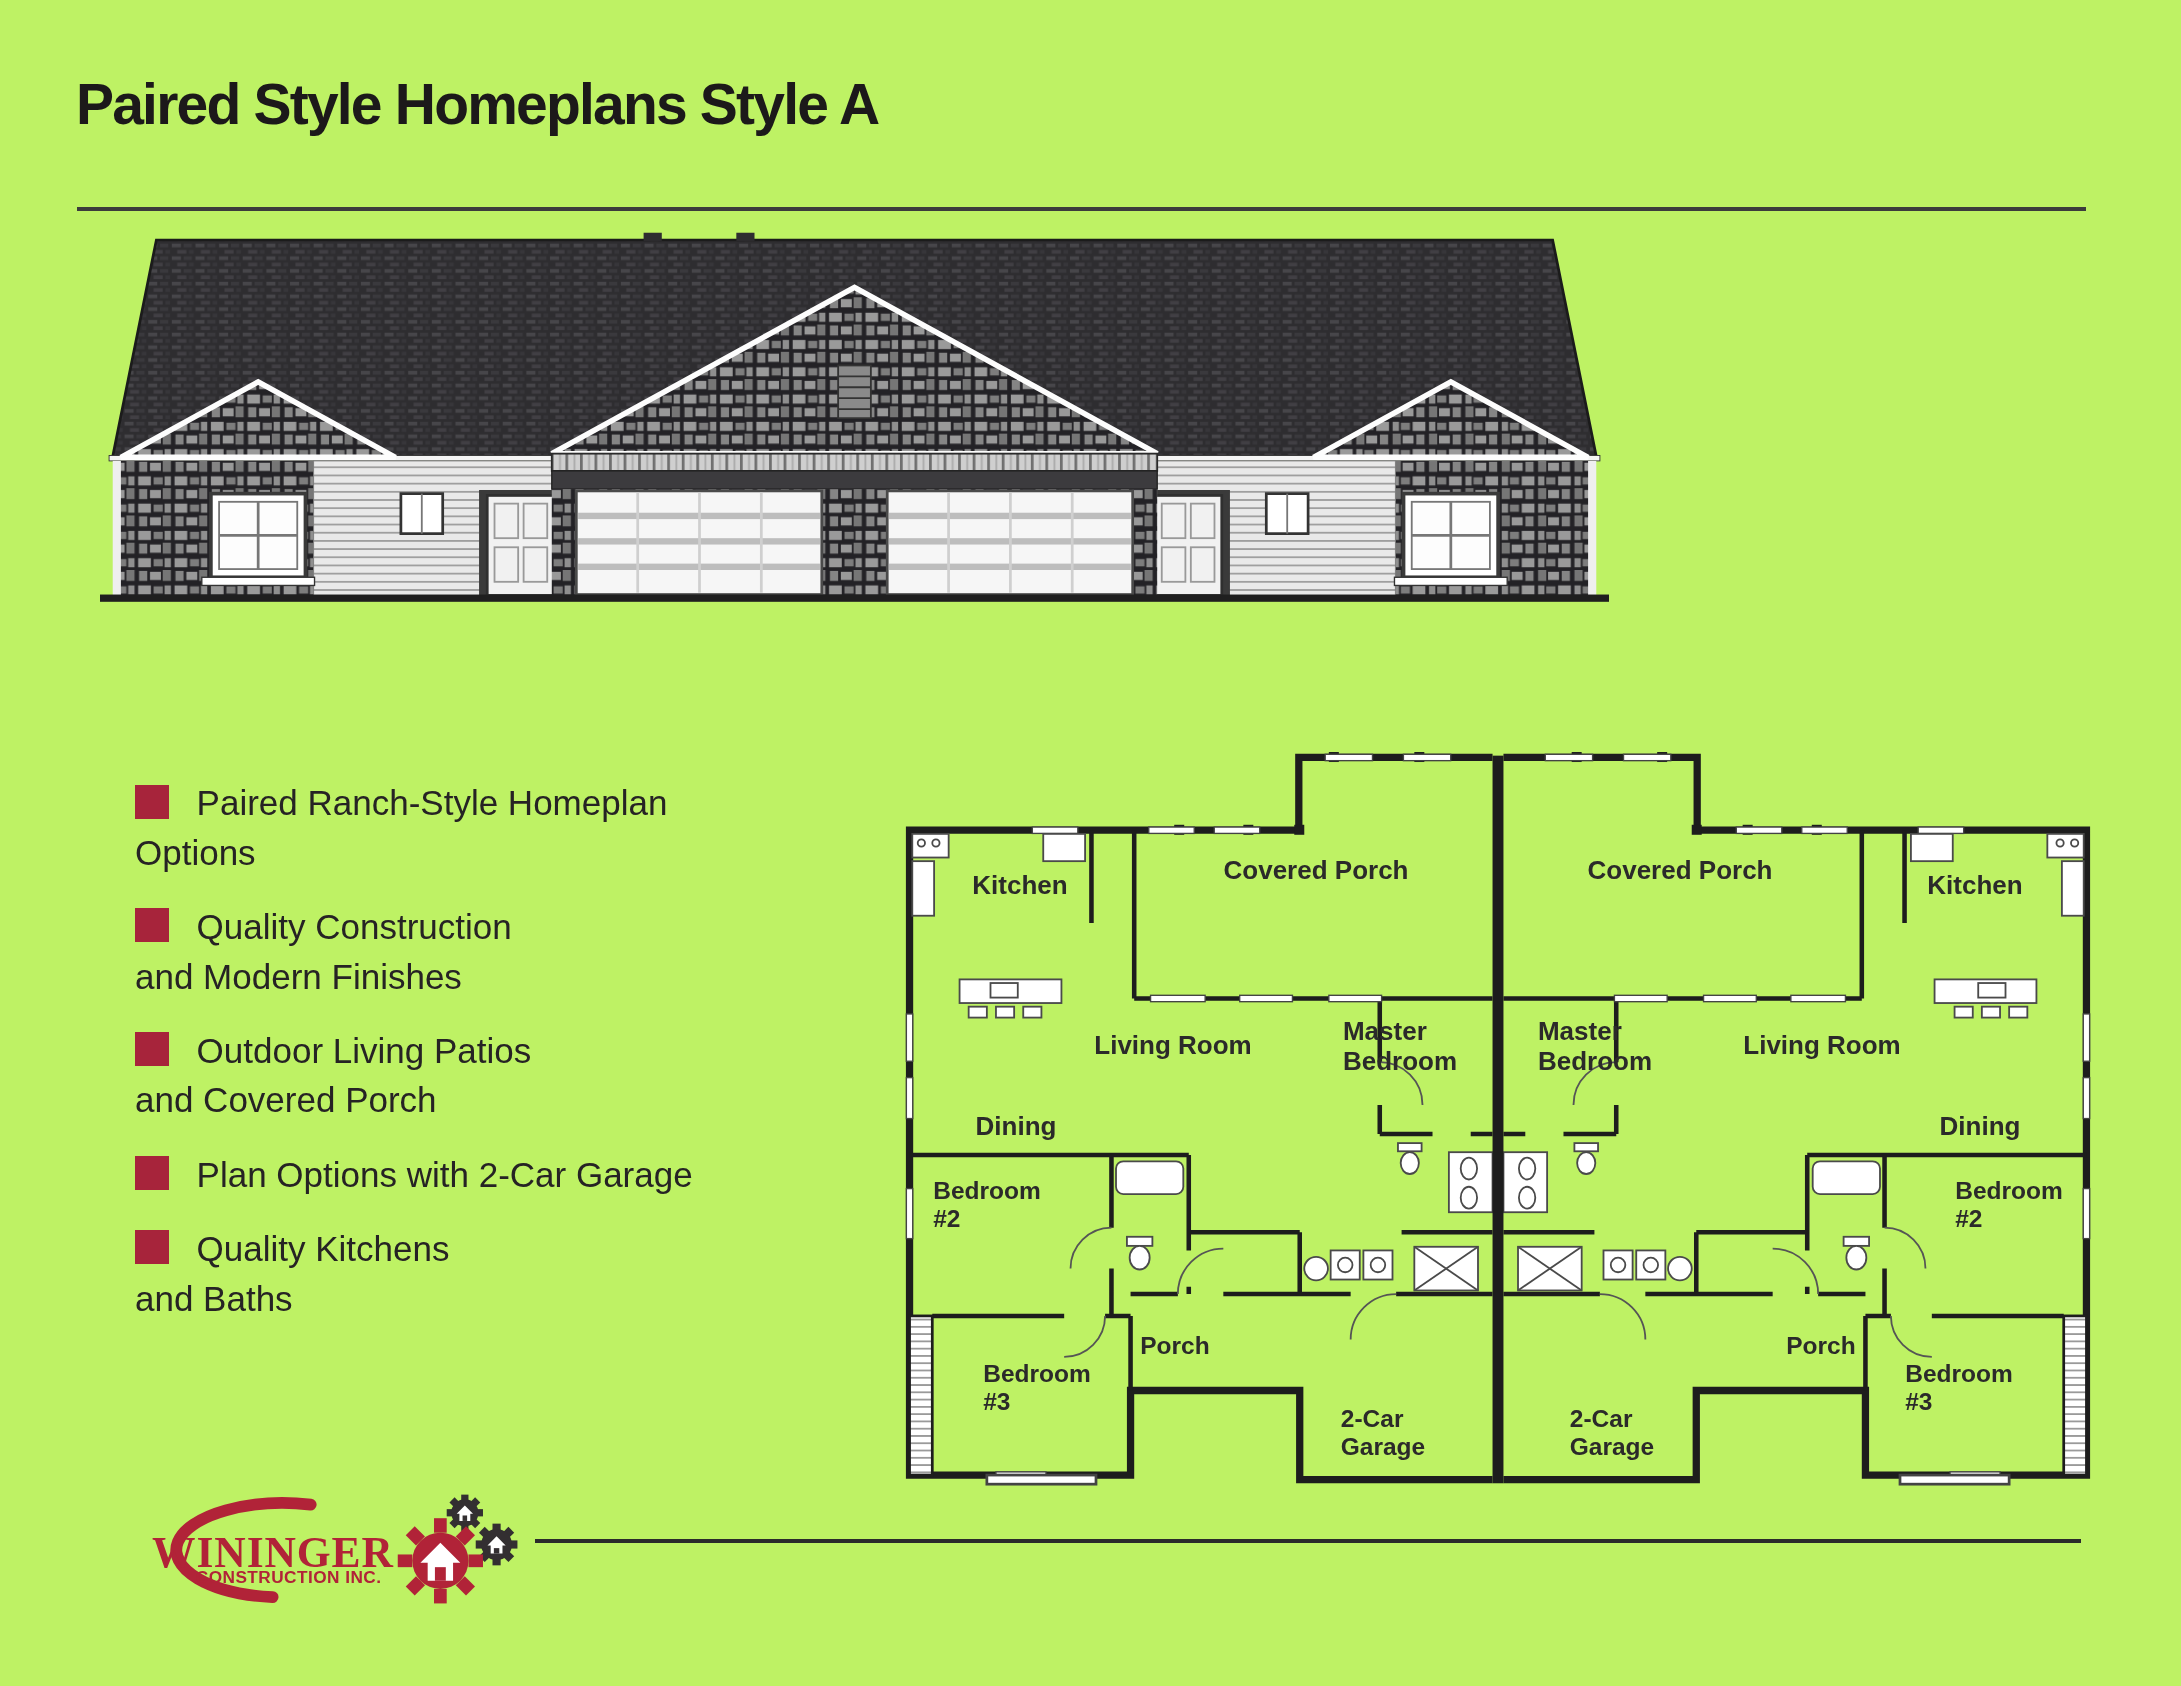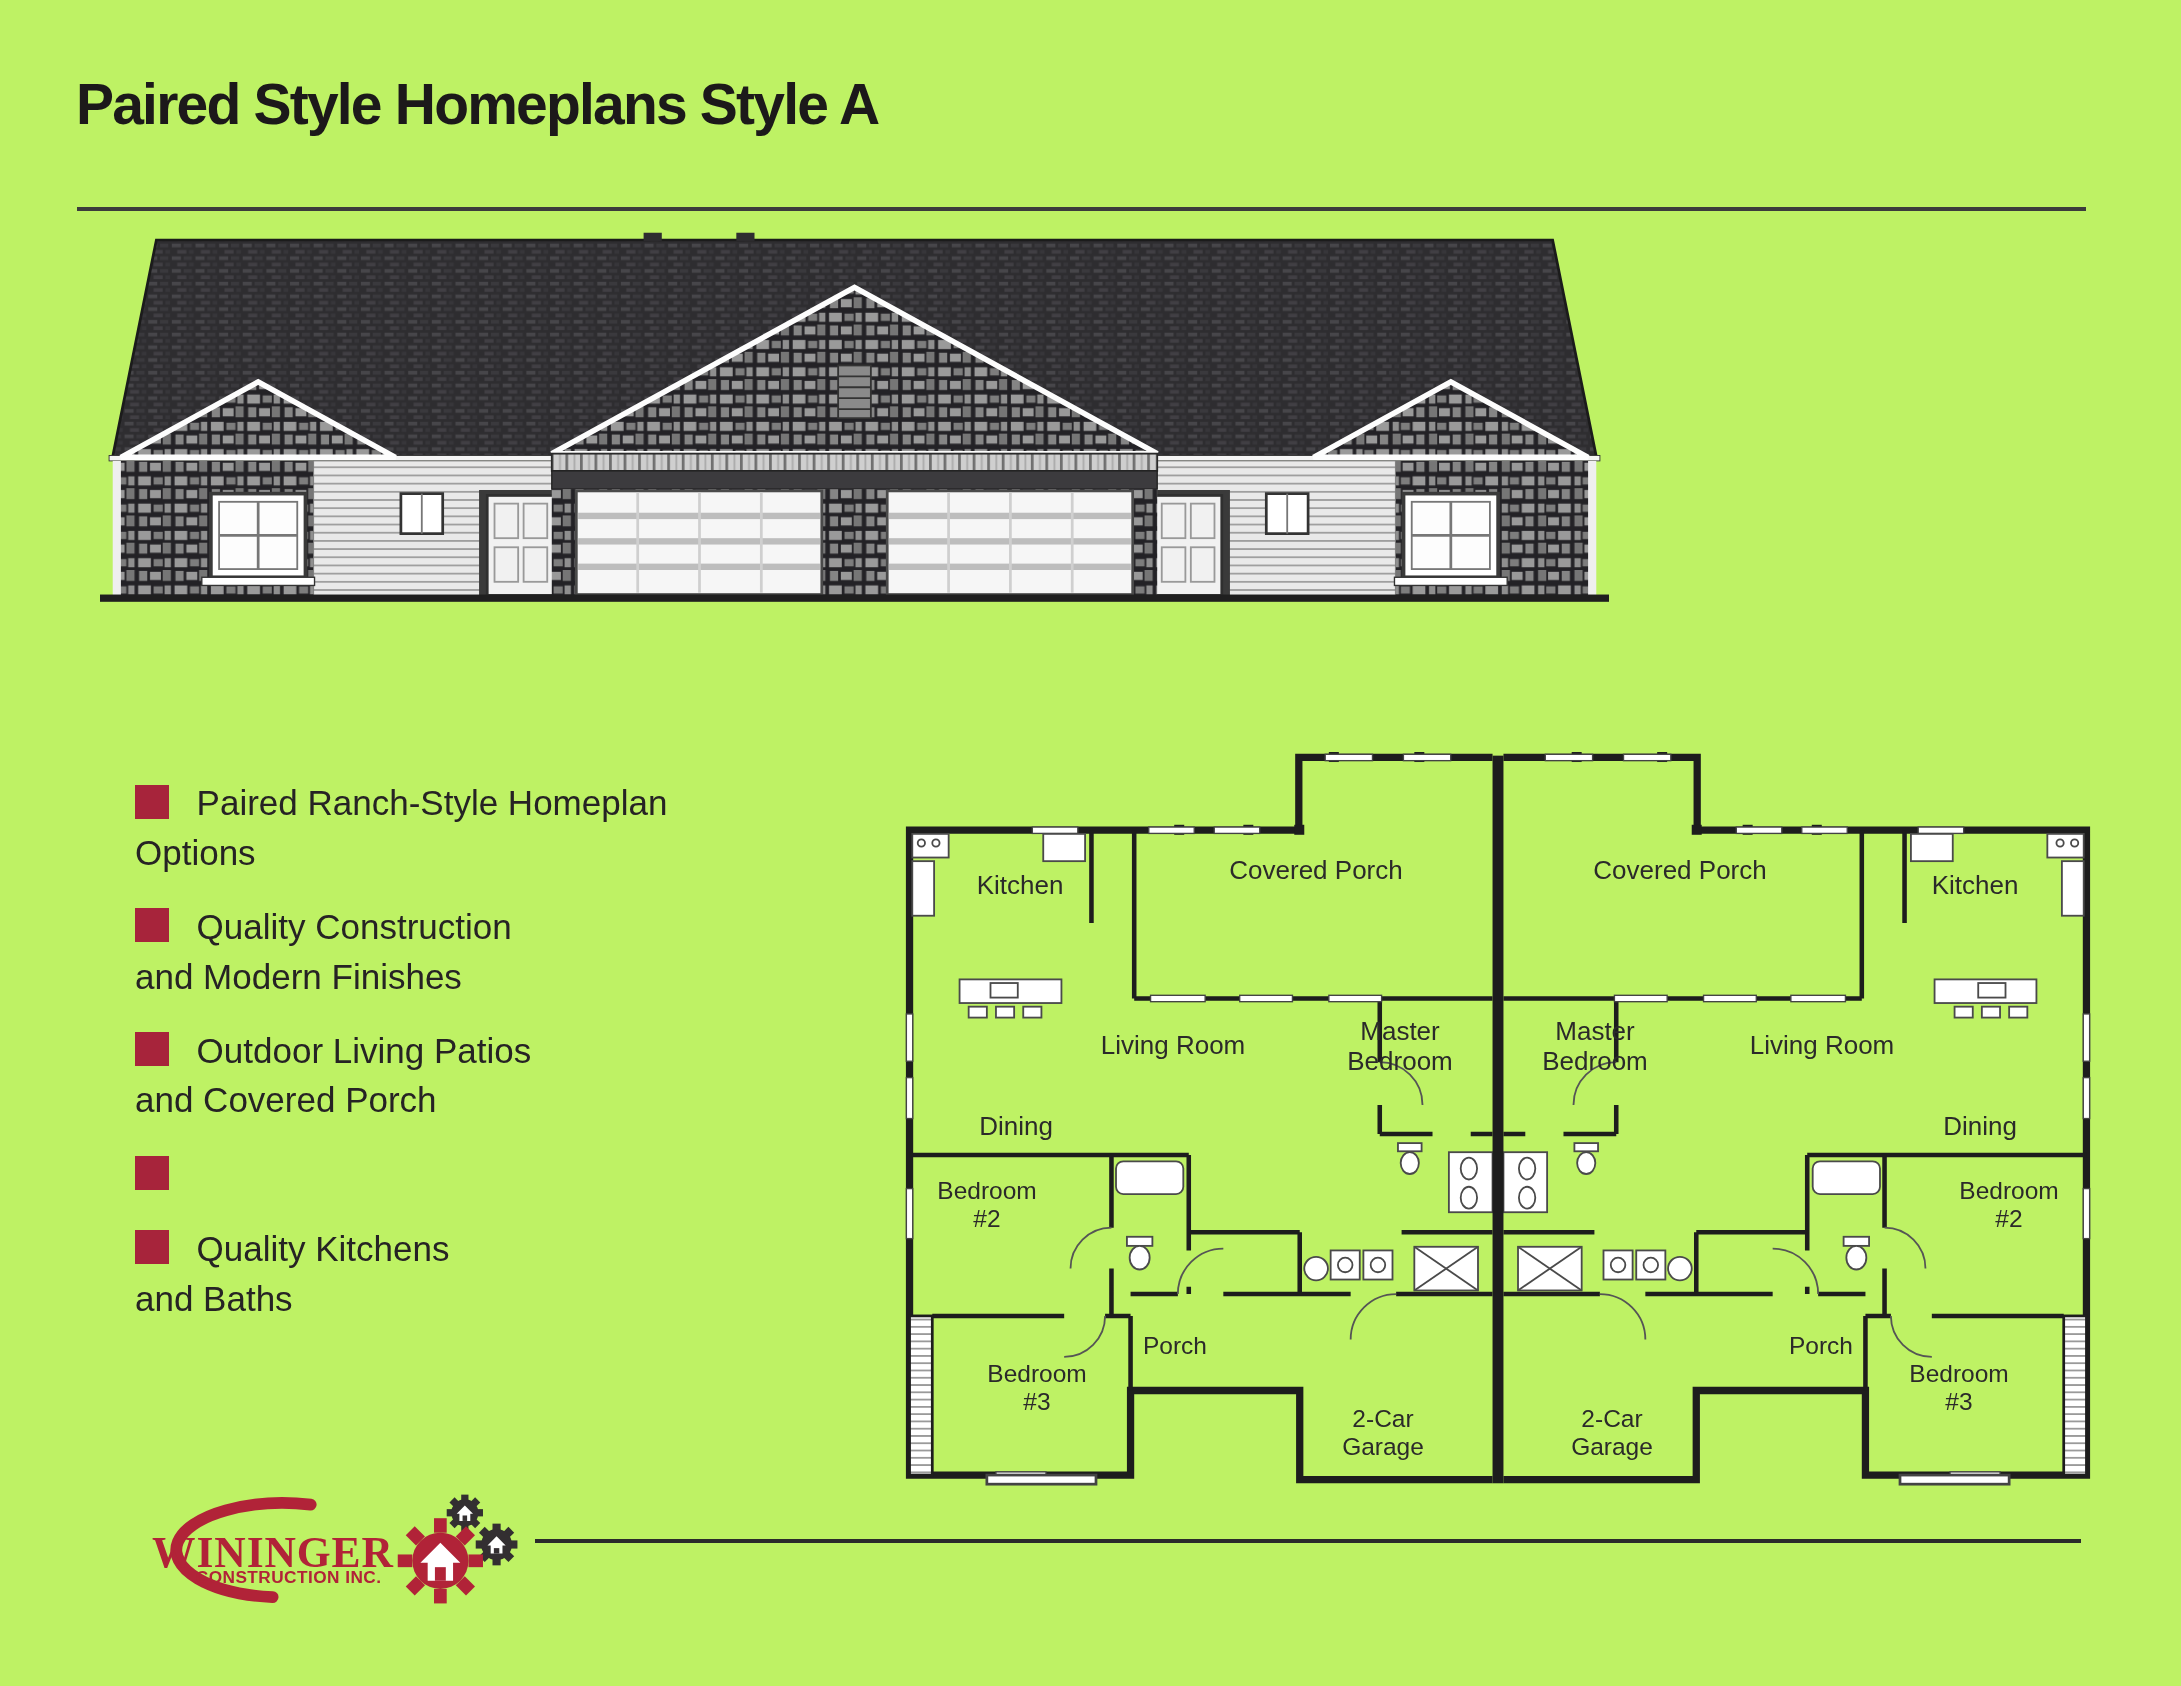--- a/index.html
+++ b/index.html
@@ -11,21 +11,21 @@
 
   .elevation{position:absolute;left:100px;top:229px;}
 
   .features{position:absolute;left:135px;top:778px;width:891px;}
   .feature{font-size:35px;line-height:1.42;margin:0 0 24.5px 0;color:#262324;}
   .bullet-sq{display:inline-block;width:34px;height:34px;background:#a7243b;margin-right:13.6px;vertical-align:-3.6px;}
   .feature-text{white-space:pre-line;margin-left:14px;}
 
   .plan{position:absolute;left:905px;top:741px;width:1186px;height:746px;}
   .plan svg{position:absolute;left:0;top:0;}
-  .room-label{position:absolute;transform:translate(-50%,-50%);font-weight:400;font-size:26px;line-height:1.15;text-align:center;white-space:pre-line;color:#2b2a2a;}
+  .room-label{position:absolute;transform:translate(-50%,-50%);font-weight:700;font-size:26px;line-height:1.15;text-align:left;white-space:pre-line;color:#2b2a2a;}
   .room-label.small{font-size:24.5px;}
 
   .logo-svg{position:absolute;left:86px;top:1491px;}
   .footer-rule{position:absolute;left:535px;top:1539px;width:1546px;height:3.6px;background:#2b2b2b;}
 </style>
 </head>
 <body>
 
 <div class="page">
 
@@ -132,21 +132,21 @@
     <rect x="0" y="402" width="1660" height="8" fill="#1f1f1f"></rect>
   </svg>
 
   <div class="features">
     <div class="feature"><span class="bullet-sq"></span><span class="feature-text">Paired Ranch-Style Homeplan
 Options</span></div>
     <div class="feature"><span class="bullet-sq"></span><span class="feature-text">Quality Construction
 and Modern Finishes</span></div>
     <div class="feature"><span class="bullet-sq"></span><span class="feature-text">Outdoor Living Patios
 and Covered Porch</span></div>
-    <div class="feature"><span class="bullet-sq"></span></div>
+    <div class="feature"><span class="bullet-sq"></span><span class="feature-text">Plan Options with 2-Car Garage</span></div>
     <div class="feature"><span class="bullet-sq"></span><span class="feature-text">Quality Kitchens
 and Baths</span></div>
   </div>
 
   <div class="plan">
     <svg width="1186" height="746" viewBox="0 0 1304 820">
       <defs>
         <pattern id="hatch" width="8" height="8" patternUnits="userSpaceOnUse">
           <rect width="8" height="8" fill="#fff"></rect>
           <rect y="3" width="8" height="2" fill="#9a9a9a"></rect>

